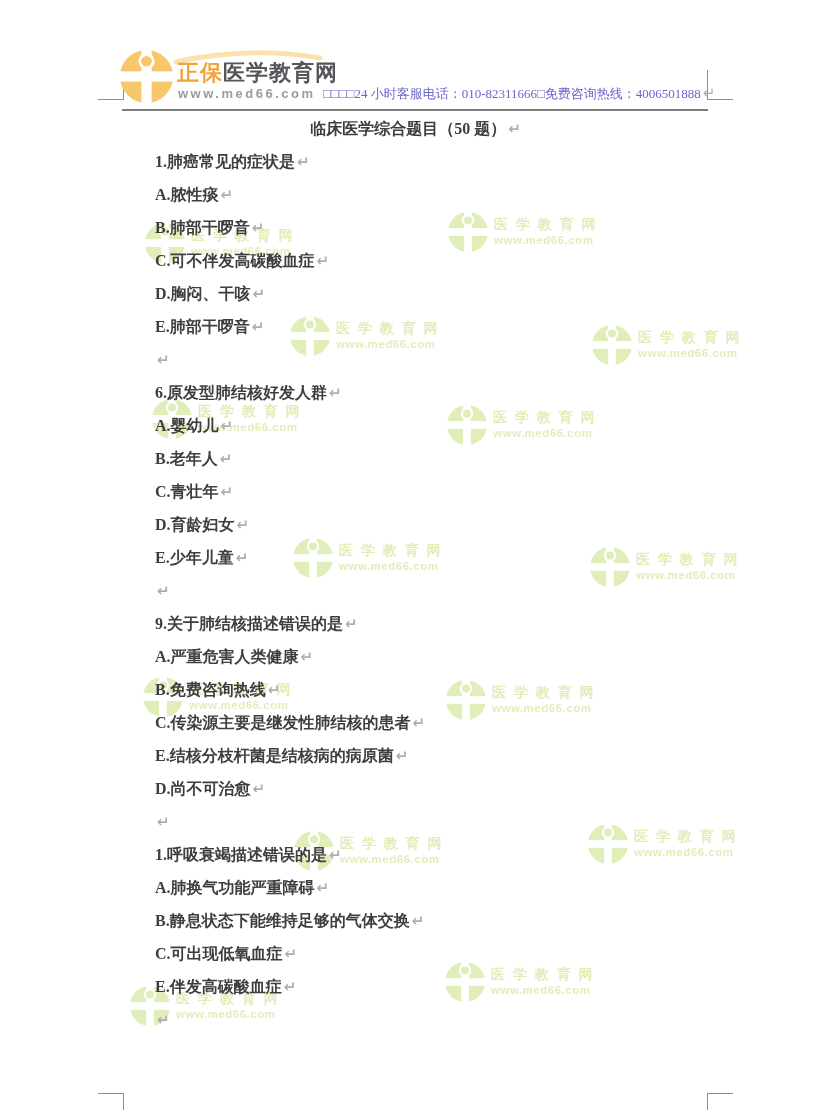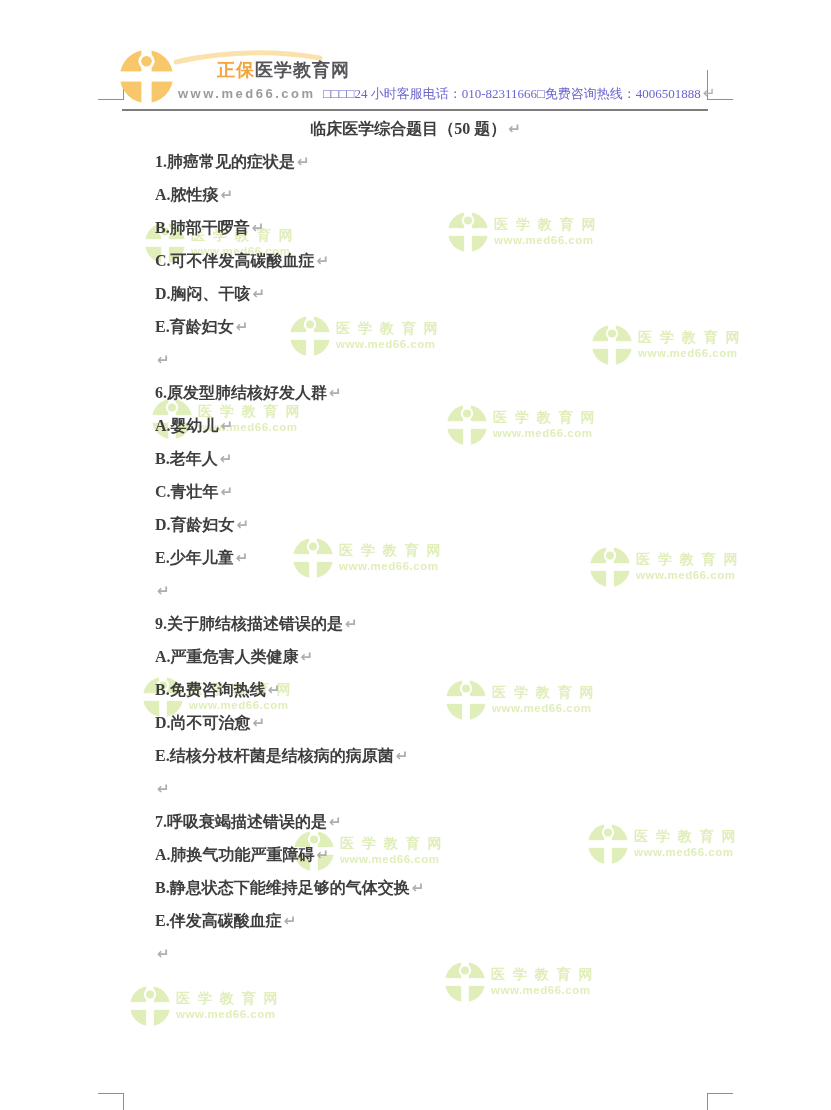--- a/index.html
+++ b/index.html
@@ -11,21 +11,21 @@
   .corner{position:absolute;width:25px;height:29px;}
   .corner.tl{left:98px;top:70px;border-right:1px solid #8f8f8f;border-bottom:1px solid #8f8f8f;}
   .corner.tr{left:707px;top:70px;border-left:1px solid #8f8f8f;border-bottom:1px solid #8f8f8f;}
   .corner.bl{left:98px;top:1093px;border-right:1px solid #8f8f8f;border-top:1px solid #8f8f8f;}
   .corner.br{left:707px;top:1093px;border-left:1px solid #8f8f8f;border-top:1px solid #8f8f8f;}
   
   .hdr-rule{position:absolute;left:122px;top:109px;width:586px;height:2px;background:var(--rule-color,#7d7d7d);z-index:4;}
   .logo{position:absolute;left:120px;top:50px;width:53px;height:53px;z-index:4;}
   .swoosh{position:absolute;left:170px;top:44px;width:156px;height:24px;z-index:3;}
   .brand{position:absolute;left:177px;top:58px;z-index:4;white-space:nowrap;
-    font-family:"Liberation Sans","DejaVu Sans",sans-serif;font-weight:bold;font-size:18px;margin-left:40px;}
+    font-family:"Liberation Sans","DejaVu Sans",sans-serif;font-weight:bold;font-size:22px;}
   .brand .prefix{color:var(--brand-orange,#f2a33c);letter-spacing:1px;}
   .brand .suffix{color:var(--brand-gray,#55555a);letter-spacing:1px;}
   .website{position:absolute;left:178px;top:86px;z-index:4;
     font-family:"Liberation Sans","DejaVu Sans",sans-serif;font-weight:bold;font-size:13px;
     letter-spacing:2.5px;color:var(--website-gray,#9b9b9b);}
   .contact{position:absolute;left:303px;top:84px;z-index:4;font-size:13px;
     color:var(--contact-blue,#6a64cf);white-space:nowrap;margin-left:20px;}
   
   #wm-layer{position:absolute;left:0;top:0;width:831px;height:1110px;z-index:1;}
   .wm{position:absolute;display:flex;gap:6px;color:var(--wm-color,#e0eeba);}
@@ -261,35 +261,37 @@
       </div>
     </div>
 
   <div class="doc" id="doc">
       <div class="line center"><span>临床医学综合题目（50 题）</span><span class="pmark">↵</span></div>
       <div class="line"><span>1.肺癌常见的症状是</span><span class="pmark">↵</span></div>
       <div class="line"><span>A.脓性痰</span><span class="pmark">↵</span></div>
       <div class="line"><span>B.肺部干啰音</span><span class="pmark">↵</span></div>
       <div class="line"><span>C.可不伴发高碳酸血症</span><span class="pmark">↵</span></div>
       <div class="line"><span>D.胸闷、干咳</span><span class="pmark">↵</span></div>
-      <div class="line"><span>E.育龄妇女</span><span class="pmark">↵</span></div>
+      <div class="line"><span>E.肺部干啰音</span><span class="pmark">↵</span></div>
       <div class="line"><span class="pmark">↵</span></div>
       <div class="line"><span>6.原发型肺结核好发人群</span><span class="pmark">↵</span></div>
       <div class="line"><span>A.婴幼儿</span><span class="pmark">↵</span></div>
       <div class="line"><span>B.老年人</span><span class="pmark">↵</span></div>
       <div class="line"><span>C.青壮年</span><span class="pmark">↵</span></div>
       <div class="line"><span>D.育龄妇女</span><span class="pmark">↵</span></div>
       <div class="line"><span>E.少年儿童</span><span class="pmark">↵</span></div>
       <div class="line"><span class="pmark">↵</span></div>
       <div class="line"><span>9.关于肺结核描述错误的是</span><span class="pmark">↵</span></div>
       <div class="line"><span>A.严重危害人类健康</span><span class="pmark">↵</span></div>
       <div class="line"><span>B.免费咨询热线</span><span class="pmark">↵</span></div>
+      <div class="line"><span>C.传染源主要是继发性肺结核的患者</span><span class="pmark">↵</span></div>
+      <div class="line"><span>E.结核分枝杆菌是结核病的病原菌</span><span class="pmark">↵</span></div>
       <div class="line"><span>D.尚不可治愈</span><span class="pmark">↵</span></div>
-      <div class="line"><span>E.结核分枝杆菌是结核病的病原菌</span><span class="pmark">↵</span></div>
-      <div class="line"><span class="pmark">↵</span></div>
-      <div class="line"><span>7.呼吸衰竭描述错误的是</span><span class="pmark">↵</span></div>
+      <div class="line"><span class="pmark">↵</span></div>
+      <div class="line"><span>1.呼吸衰竭描述错误的是</span><span class="pmark">↵</span></div>
       <div class="line"><span>A.肺换气功能严重障碍</span><span class="pmark">↵</span></div>
       <div class="line"><span>B.静息状态下能维持足够的气体交换</span><span class="pmark">↵</span></div>
+      <div class="line"><span>C.可出现低氧血症</span><span class="pmark">↵</span></div>
       <div class="line"><span>E.伴发高碳酸血症</span><span class="pmark">↵</span></div>
       <div class="line"><span class="pmark">↵</span></div>
     </div>
 
 </div>
 
 </body></html>

